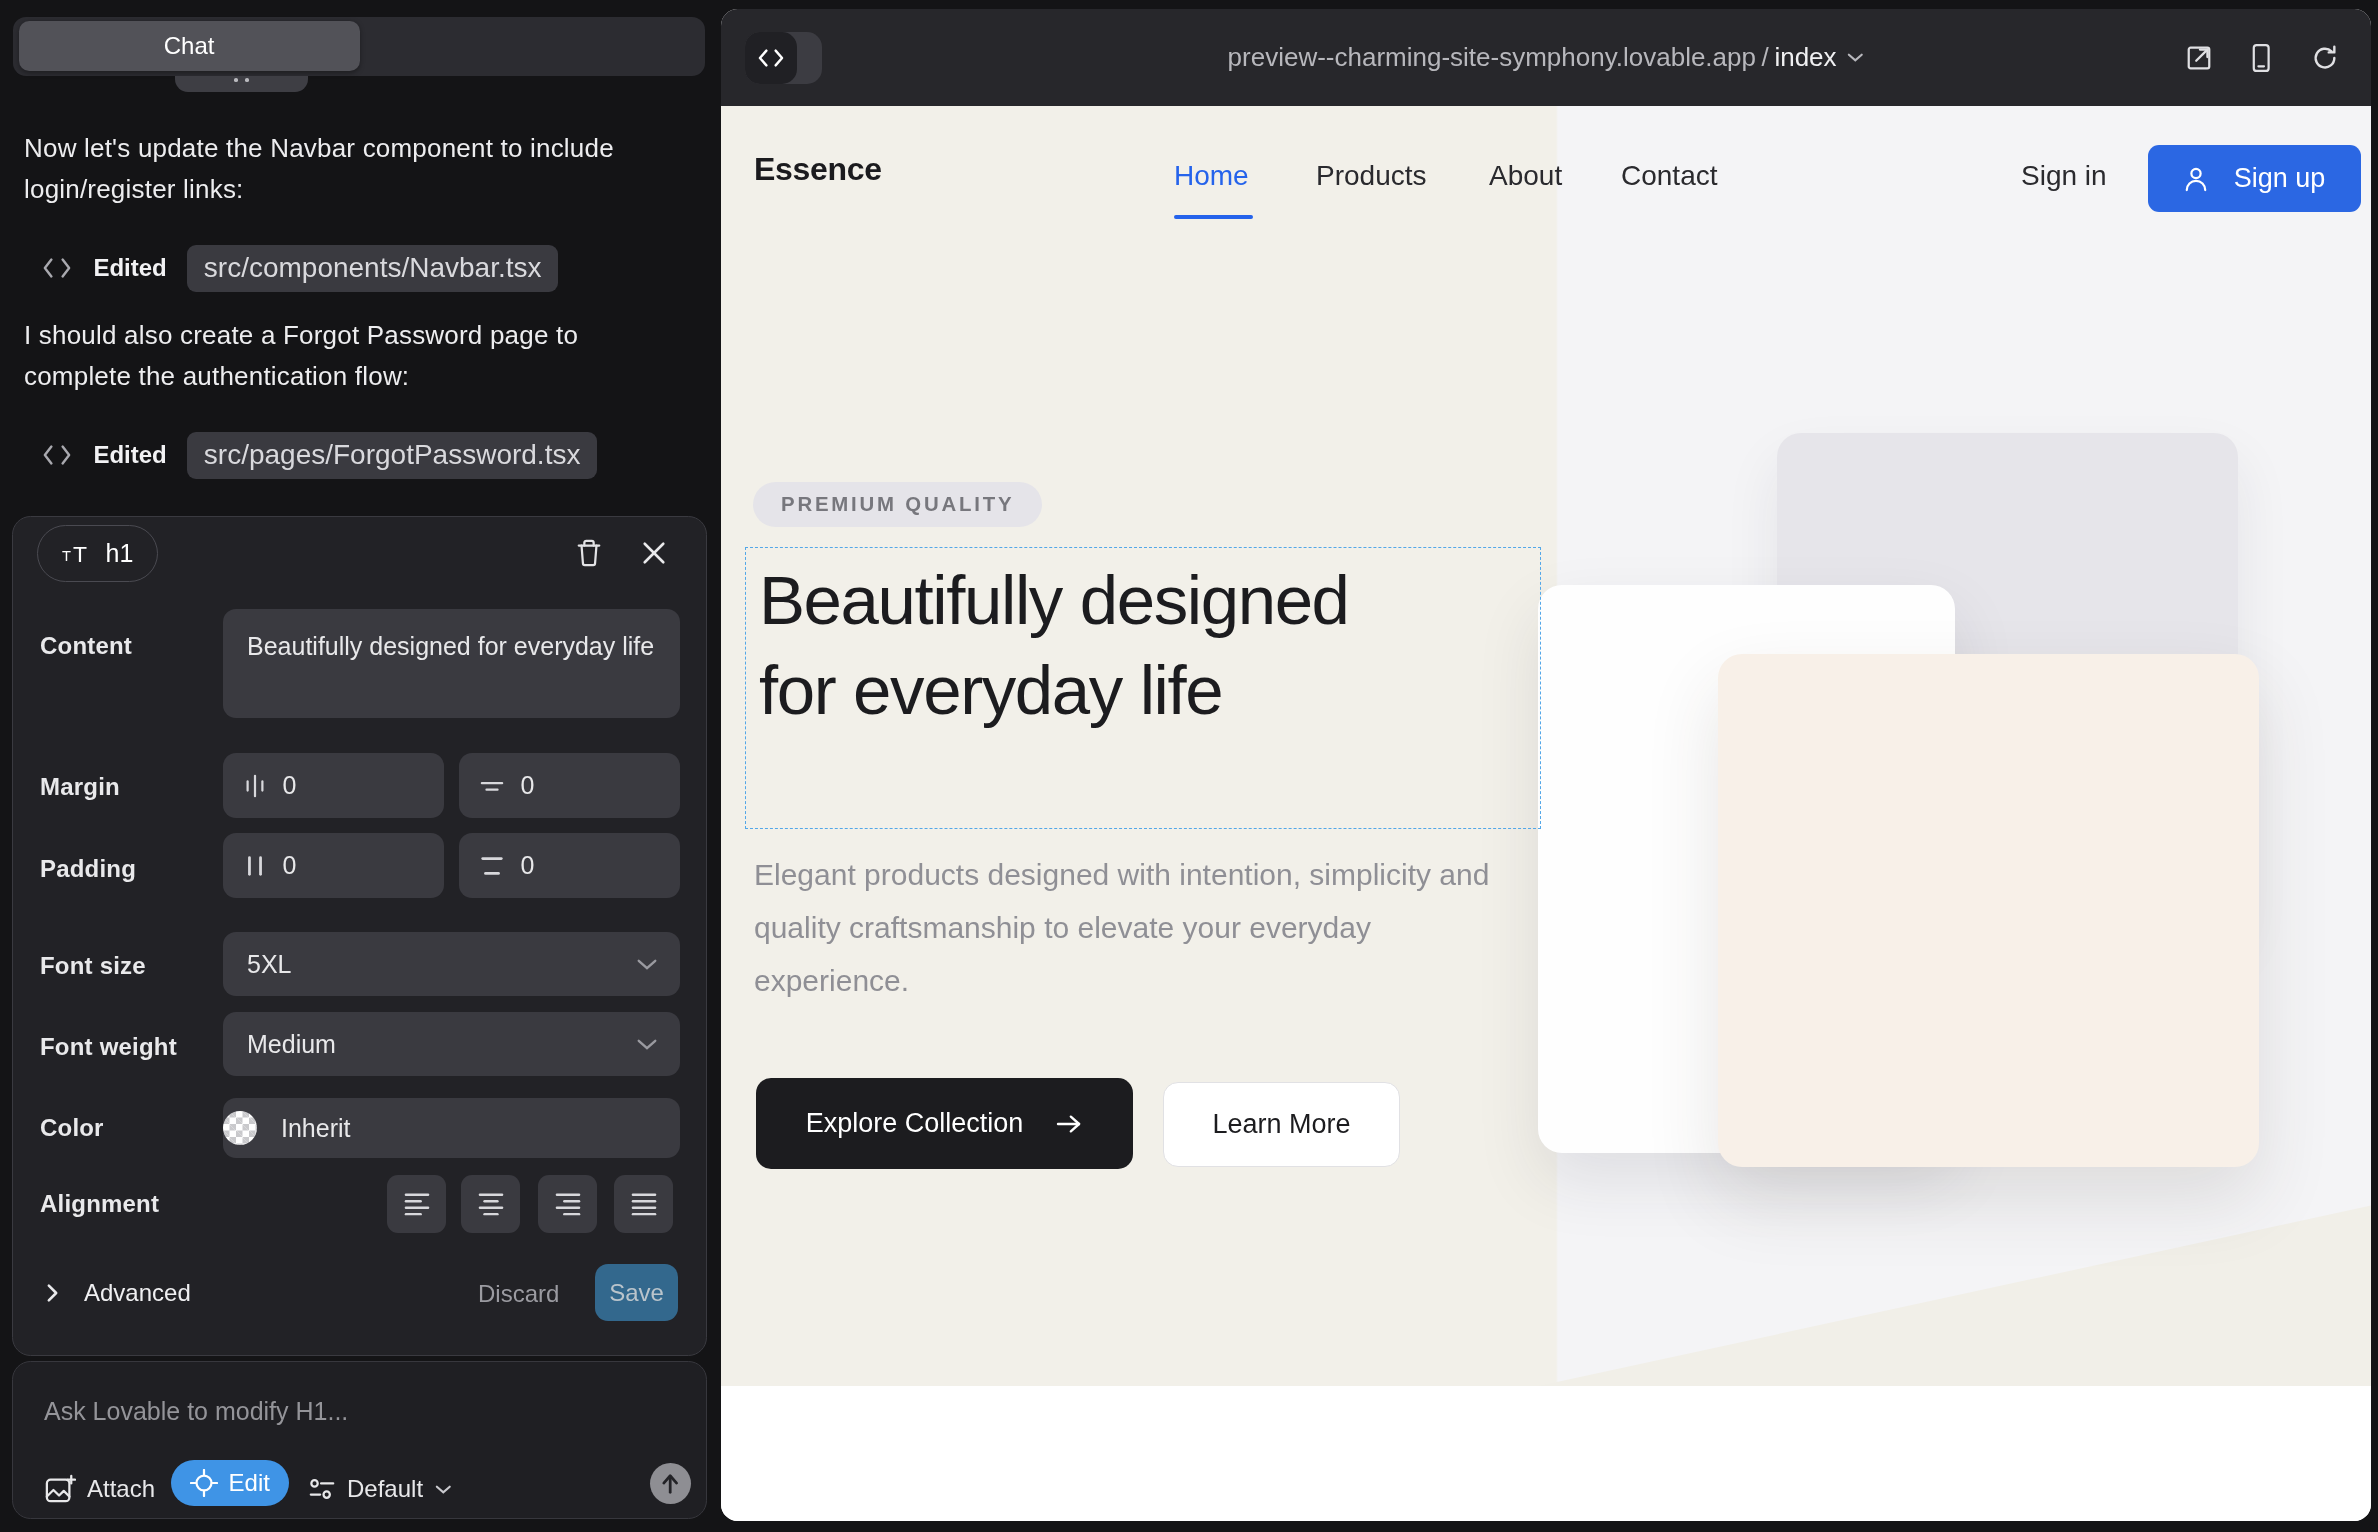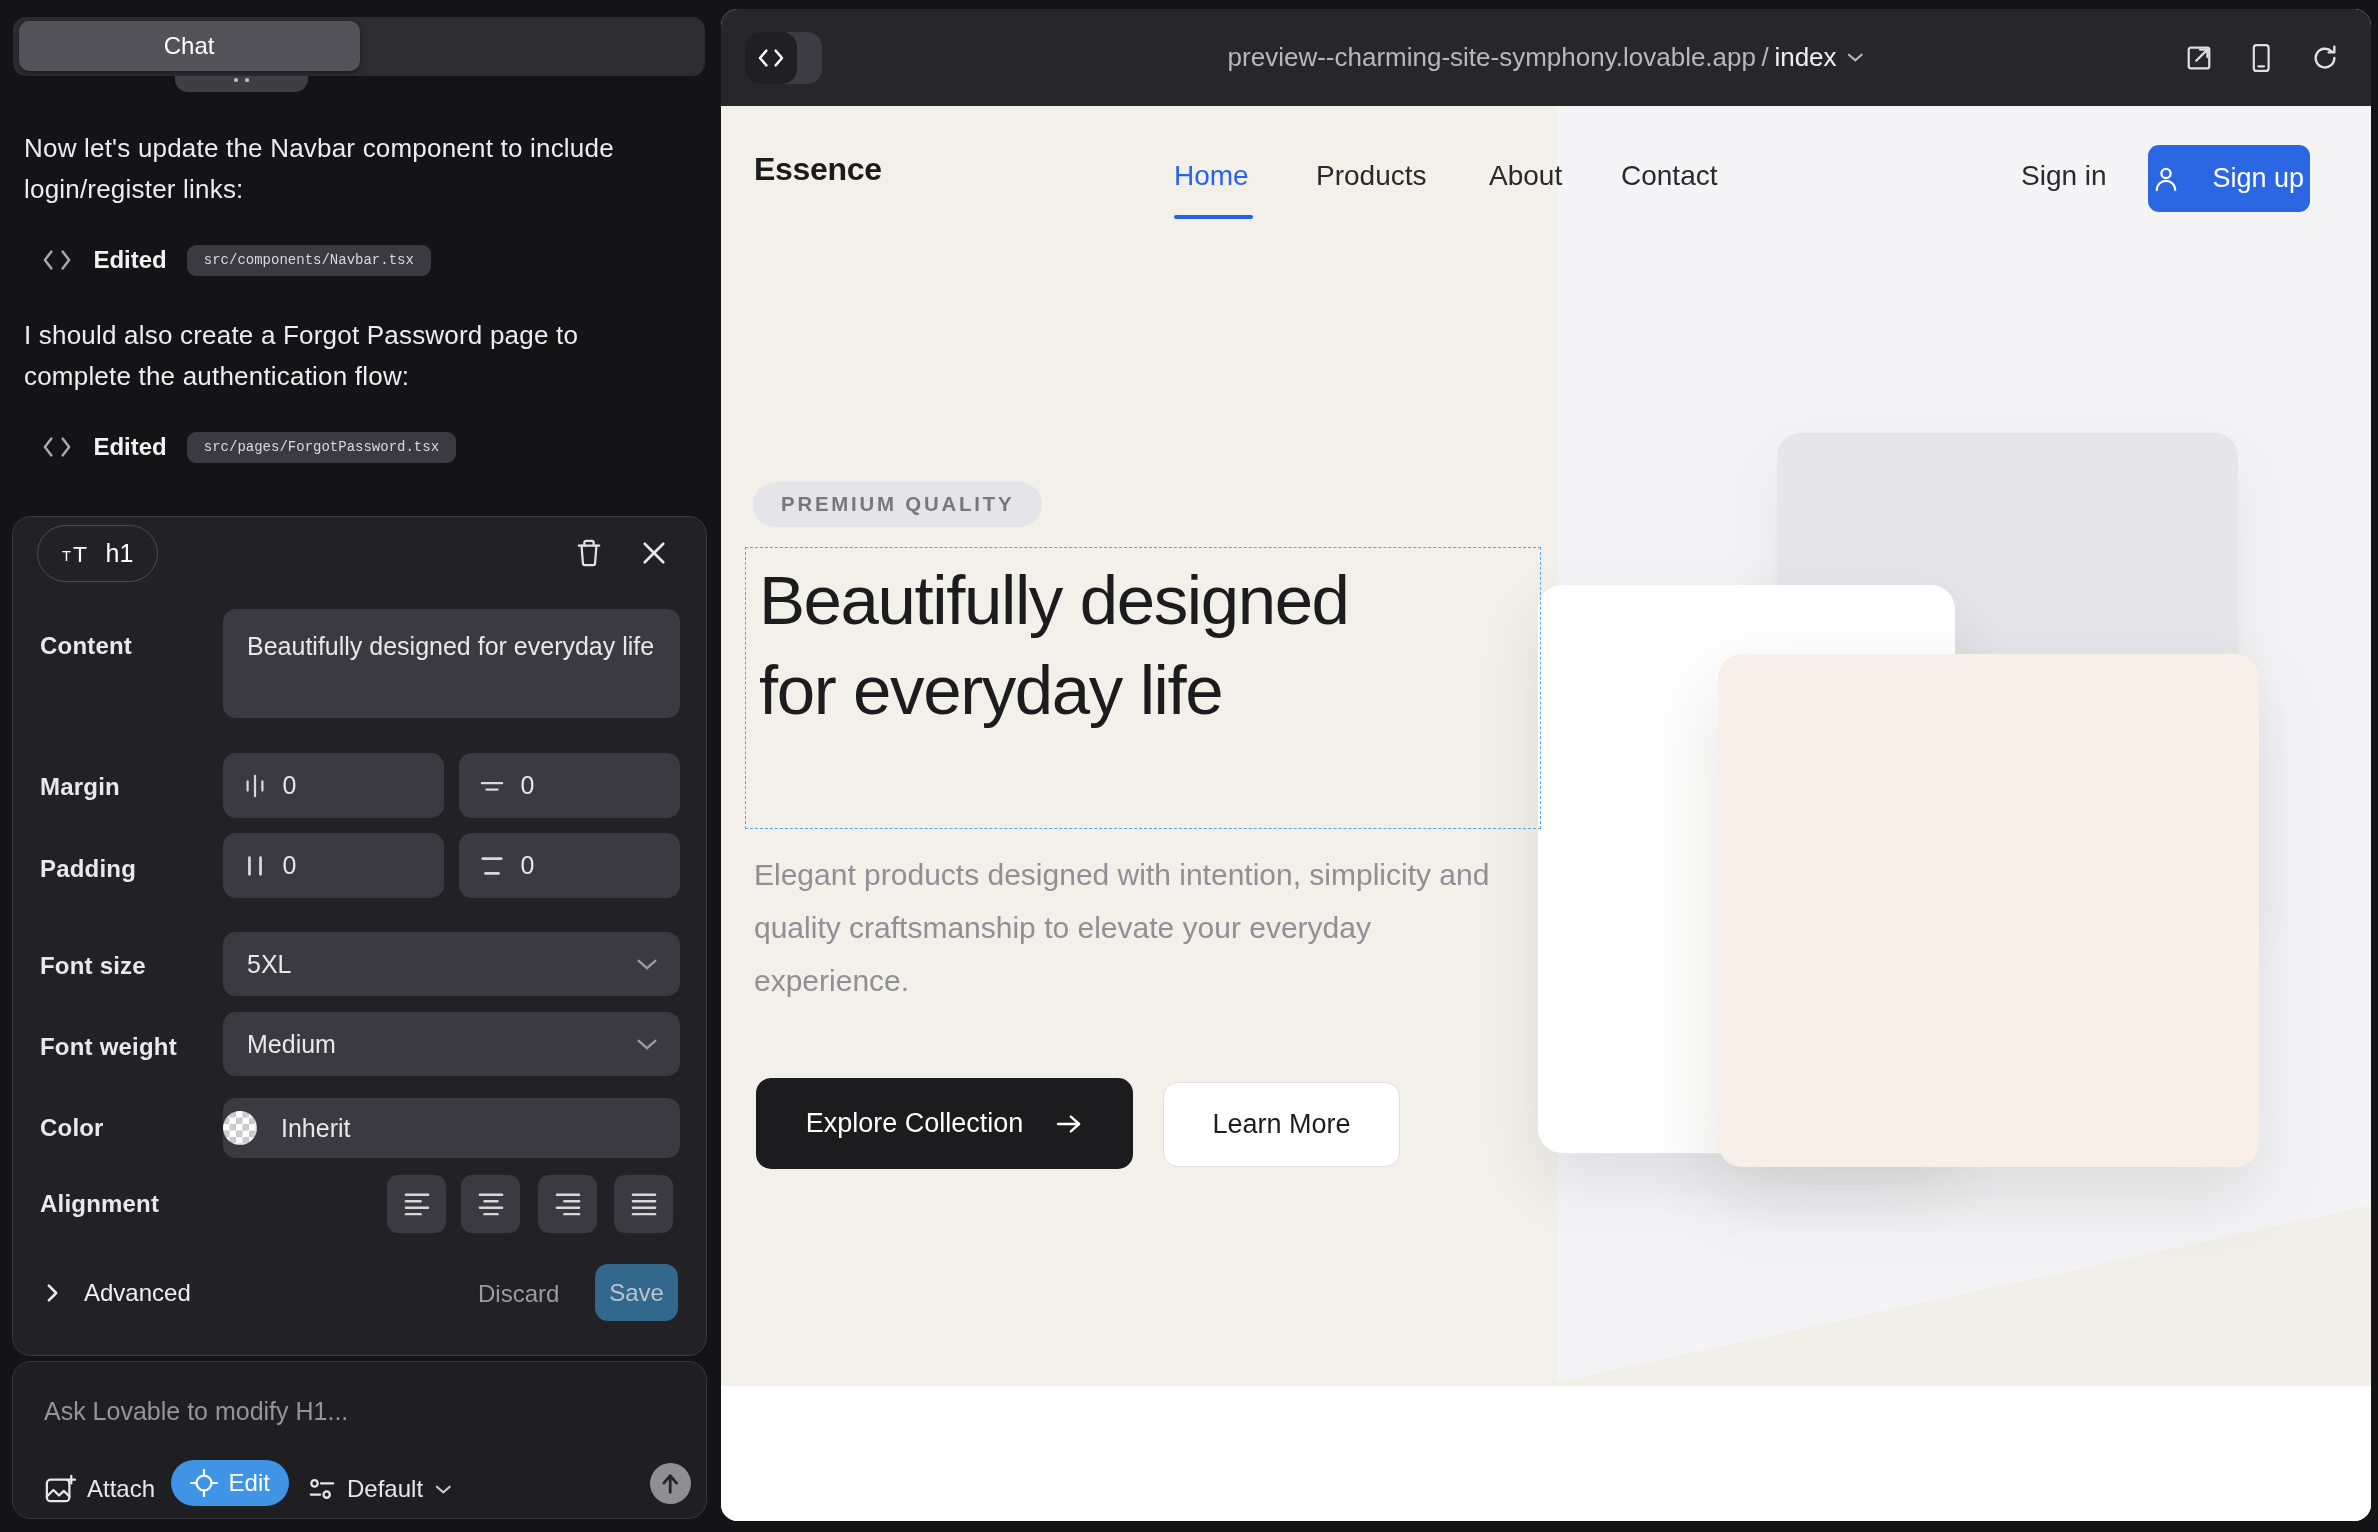--- a/index.html
+++ b/index.html
@@ -7,21 +7,21 @@
   .abs{position:absolute;}
   
   .tabs-bar{left:13px;top:16.7px;width:692px;height:59px;background:#2c2c31;border-radius:13px;}
   .tab-active{left:5.6px;top:4.6px;width:341px;height:50px;background:#525258;border-radius:10.2px;display:flex;align-items:center;justify-content:center;color:#fff;font-size:24px;box-shadow:0 1.9px 5.6px rgba(0,0,0,.35);}
   .tab-inactive{left:347px;top:0;width:345px;height:59px;display:flex;align-items:center;justify-content:center;color:#d2d2d6;font-size:24px;cursor:pointer;}
   .clipped-chip{left:175px;top:76px;width:133px;height:16px;background:#3e3e44;border-radius:0 0 13px 13px;display:flex;align-items:flex-start;justify-content:center;gap:7.4px;}
   .clipped-chip i{width:3.7px;height:3.7px;border-radius:50%;background:#b9b9be;margin-top:1.9px;}
   .msg{width:659px;color:#ededef;font-size:26px;line-height:41px;letter-spacing:0.2px;}
   .edited-row{display:flex;align-items:center;gap:20.4px;}
   .edited-label{color:#f2f2f4;font-size:24px;font-weight:bold;}
-  .file-chip{background:#3a3a40;color:#d9d9dd;font-size:14px;padding:7.4px 16.7px;border-radius:9px;white-space:nowrap;font-family:Liberation Mono, monospace;}
+  .file-chip{background:#3a3a40;color:#d9d9dd;font-size:28px;padding:7.4px 16.7px;border-radius:9px;white-space:nowrap;}
   .icon-dim{color:#a9a9af;}
   
   .panel{left:12px;top:516px;width:695px;height:840px;background:#222226;border:0.9px solid #3a3a40;border-radius:18.6px;box-sizing:border-box;}
   .tag-badge{left:24px;top:8.3px;width:119px;height:55px;border:1.9px solid #4a4a51;border-radius:30px;display:flex;align-items:center;justify-content:center;gap:11px;color:#fff;}
   .tag-badge .tag{font-size:25px;color:#fff;}
   .icon-btn{width:41px;height:41px;display:flex;align-items:center;justify-content:center;color:#e3e3e6;cursor:pointer;background:none;border:none;padding:0;}
   .field-label{color:#e9e9eb;font-size:24px;font-weight:bold;letter-spacing:0.2px;}
   .input-box{background:#3a3a40;border-radius:13px;color:#e8e8ea;font-size:25px;display:flex;align-items:center;}
   .content-box{left:210px;top:92px;width:457px;height:109px;padding:18.6px 24px;box-sizing:border-box;line-height:36px;align-items:flex-start;}
   .num-input{width:221px;height:65px;padding-left:20.4px;gap:15px;box-sizing:border-box;}
@@ -54,21 +54,21 @@
   .hero{left:0;top:0;width:1650px;height:1280px;background:linear-gradient(90deg,#f2f0e9 0px,#f2f0e9 835px,#f4f4f6 837px,#f4f4f6 100%);overflow:hidden;}
   .hero-wedge{left:816px;top:1002px;width:834px;height:278px;background:#f1efe8;clip-path:polygon(100% 35%,100% 100%,0 100%);}
   .shape{border-radius:24px;}
   .shape-gray{left:1056px;top:327px;width:461px;height:496px;background:#e6e5ea;box-shadow:0 28px 56px rgba(40,40,60,.08);}
   .shape-white{left:817px;top:479px;width:417px;height:568px;background:#fefefe;box-shadow:0 28px 65px rgba(40,40,60,.10);}
   .shape-cream{left:997px;top:548px;width:541px;height:513px;background:#f8f0e8;box-shadow:0 33px 74px rgba(60,50,40,.12);}
   .brand{font-size:32px;font-weight:bold;color:#1b1b1e;letter-spacing:-0.3px;}
   .nav-link{font-size:28px;color:#2a2a2e;cursor:pointer;}
   .nav-link.active{color:#2563eb;}
   .nav-underline{height:3.7px;background:#2563eb;border-radius:1.9px;}
-  .signup-btn{width:162px;height:67px;background:#2b67e3;border:none;border-radius:11px;color:#fff;font-size:27px;display:flex;align-items:center;justify-content:space-between;gap:26px;cursor:pointer;}
+  .signup-btn{width:213px;height:67px;background:#2b67e3;border:none;border-radius:11px;color:#fff;font-size:27px;display:flex;align-items:center;justify-content:center;gap:26px;cursor:pointer;}
   .quality-badge{height:45px;padding:0 28px;background:#e5e4e9;border-radius:24px;display:flex;align-items:center;color:#77777d;font-size:20.4px;letter-spacing:2.8px;font-weight:bold;}
   .selection-box{left:24px;top:441px;width:796px;height:282px;border:1.9px dashed #53a7e8;box-sizing:border-box;}
   .hero-heading{margin:7.4px 0 0 13px;width:631px;font-size:69px;line-height:90px;font-weight:500;color:#1c1c1f;letter-spacing:-1.4px;}
   .hero-paragraph{width:751px;font-size:30px;line-height:53px;color:#8f8f95;}
   .cta-primary{width:377px;height:91px;background:#1c1c1f;border:none;border-radius:15px;color:#fff;font-size:27px;display:flex;align-items:center;justify-content:center;gap:32px;cursor:pointer;}
   .cta-secondary{width:237px;height:85px;background:#fff;border:1.9px solid #e1e1e4;border-radius:15px;color:#1c1c1f;font-size:27px;display:flex;align-items:center;justify-content:center;cursor:pointer;box-sizing:border-box;}
   svg{display:block;}
 </style>
 </head>
 <body>

